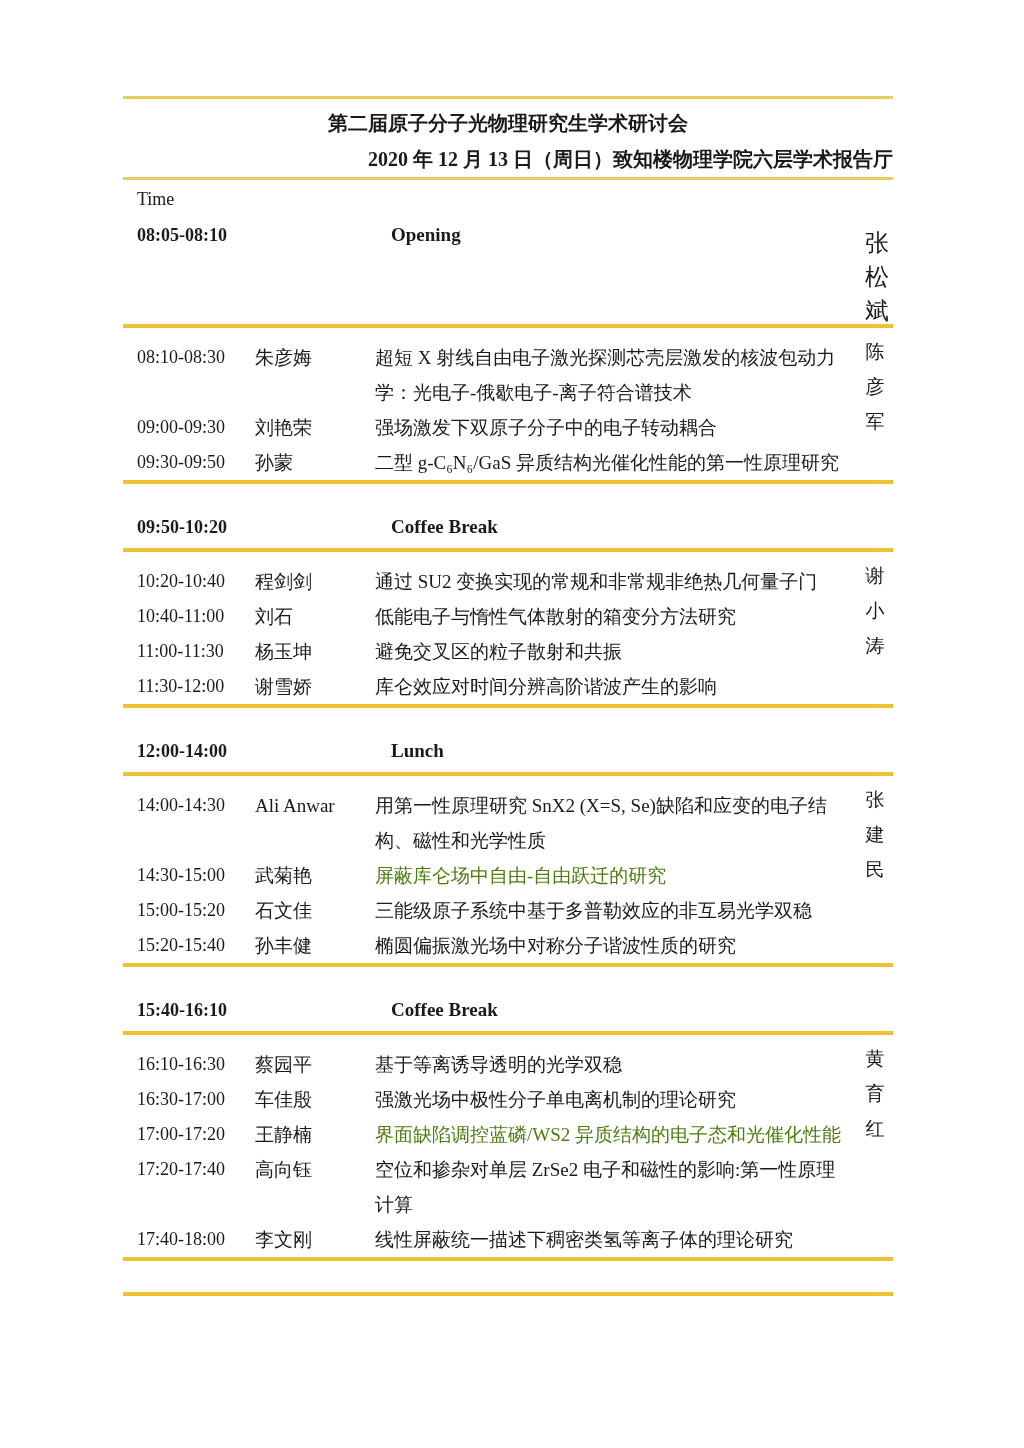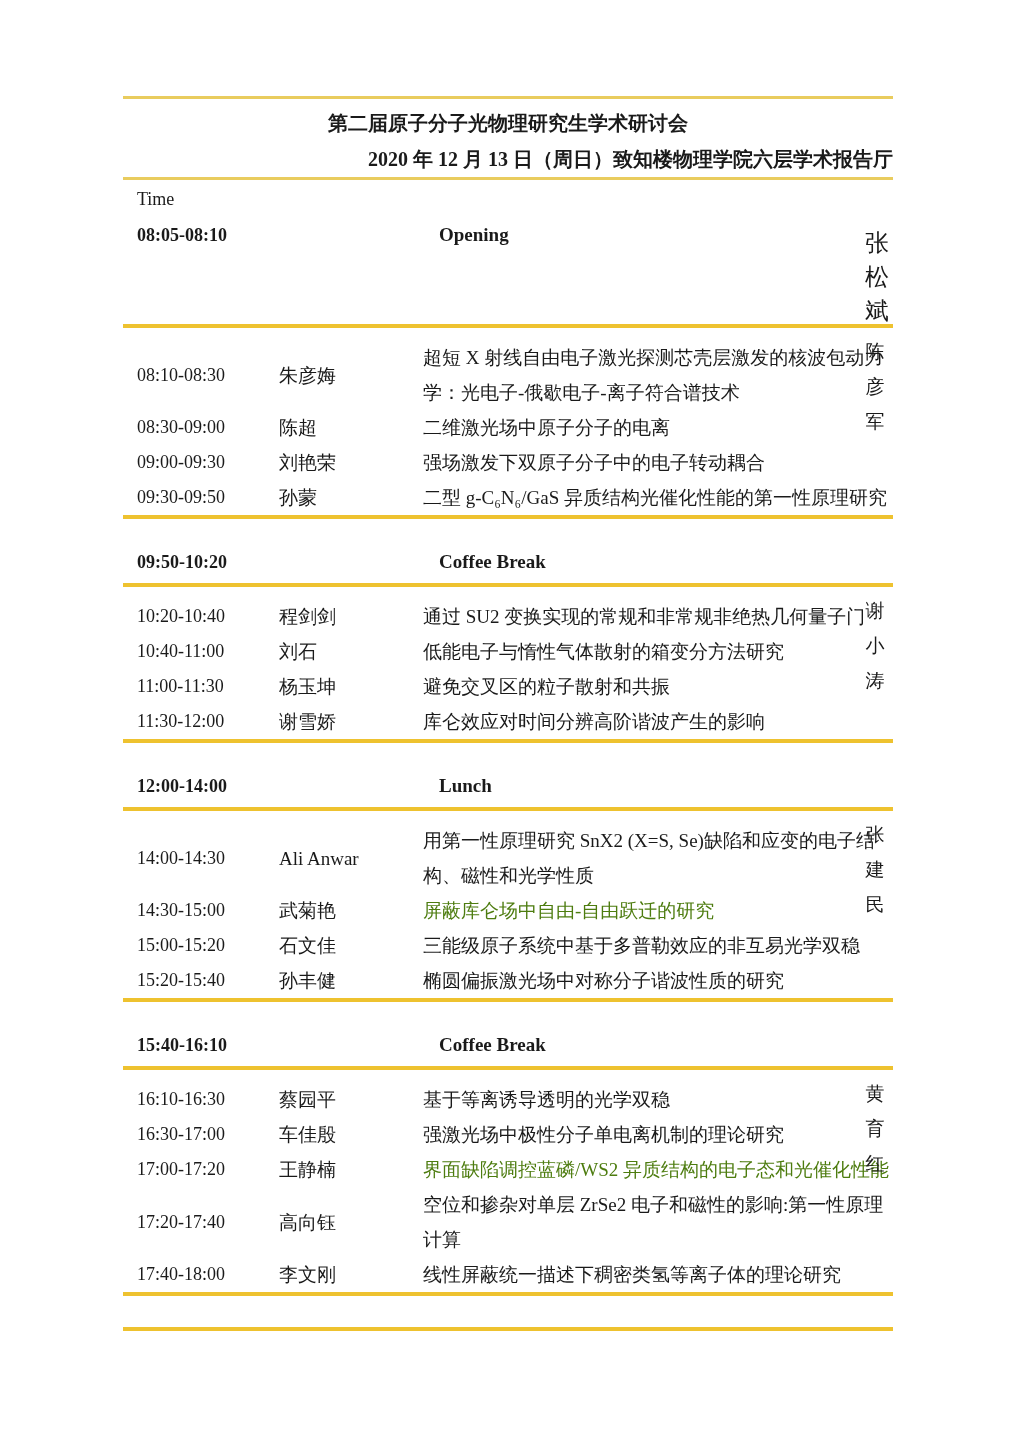--- a/index.html
+++ b/index.html
@@ -10,21 +10,21 @@
   }
   .page { position:relative; width:770px; margin-left:123px; }
   .rule { width:100%; }
   .rule.thin  { height:3px; background:#e9cc5e; }
   .rule.thick { height:4px; background:#eec22f; }
   .rule.top { margin-top:96px; }
   .doc-title    { text-align:center; font-weight:bold; font-size:20px; line-height:36px; margin-top:6px; }
   .doc-subtitle { text-align:right; font-weight:bold; font-size:20px; line-height:36px; }
   .time-label { font-size:18px; line-height:30px; margin-top:4px; padding-left:14px; }
 
-  .row { display:flex; align-items:center; line-height:35px; padding-left:14px;gap:24px; }
+  .row { display:flex; align-items:flex-start; line-height:35px; padding-left:14px; }
   .c-time  { width:118px; font-size:18px; flex:0 0 auto; }
   .c-name  { width:120px; font-size:19px; flex:0 0 auto; }
   .c-title { width:470px; font-size:19px; flex:0 0 auto; }
   .c-label { font-size:19px; padding-left:16px; }
 
   .opening-block { position:relative; height:104px; }
   .opening-block .row { margin-top:6px; line-height:30px; }
   .opening-block .chair { line-height:34px; padding-top:6px; }
 
   .sec-header .row { margin-top:22px; line-height:42px; font-weight:bold; }
@@ -67,25 +67,20 @@
 
   <div class="talks">
     <div class="chair">陈彦军</div>
     <div class="rows">
       <div class="row">
         <div class="c-time">08:10-08:30</div>
         <div class="c-name">朱彦娒</div>
         <div class="c-title">超短 X 射线自由电子激光探测芯壳层激发的核波包动力学：光电子-俄歇电子-离子符合谱技术</div>
       </div>
       <div class="row">
-        <div class="c-time">08:30-09:00</div>
-        <div class="c-name">陈超</div>
-        <div class="c-title">二维激光场中原子分子的电离</div>
-      </div>
-      <div class="row">
         <div class="c-time">09:00-09:30</div>
         <div class="c-name">刘艳荣</div>
         <div class="c-title">强场激发下双原子分子中的电子转动耦合</div>
       </div>
       <div class="row">
         <div class="c-time">09:30-09:50</div>
         <div class="c-name">孙蒙</div>
         <div class="c-title">二型 g-C₆N₆/GaS 异质结构光催化性能的第一性原理研究</div>
       </div>
     </div>

